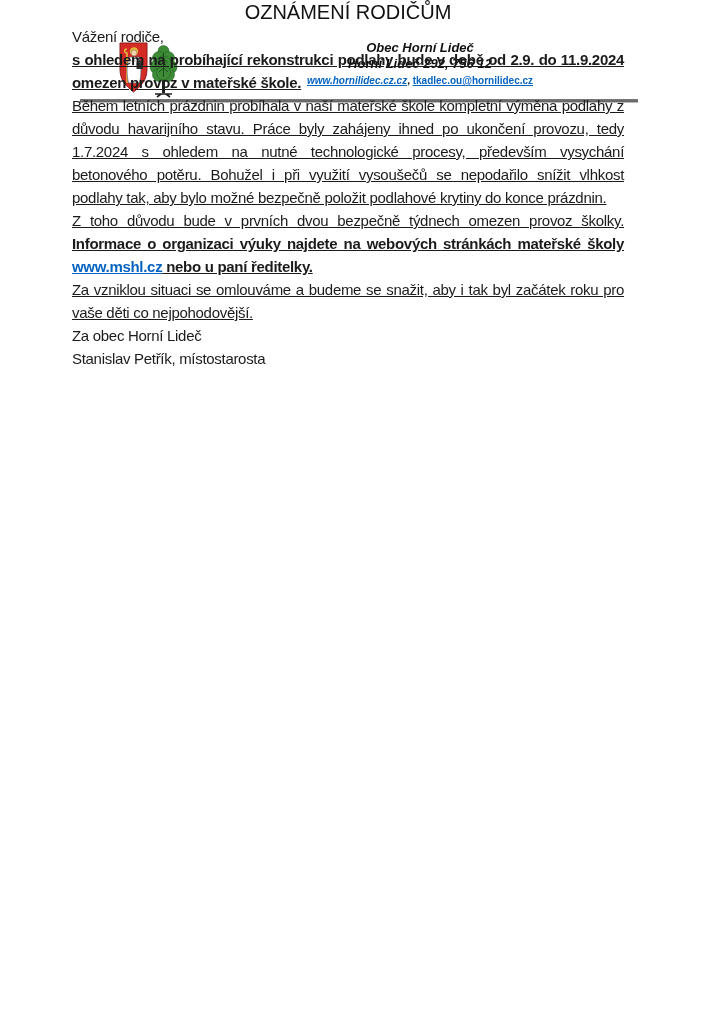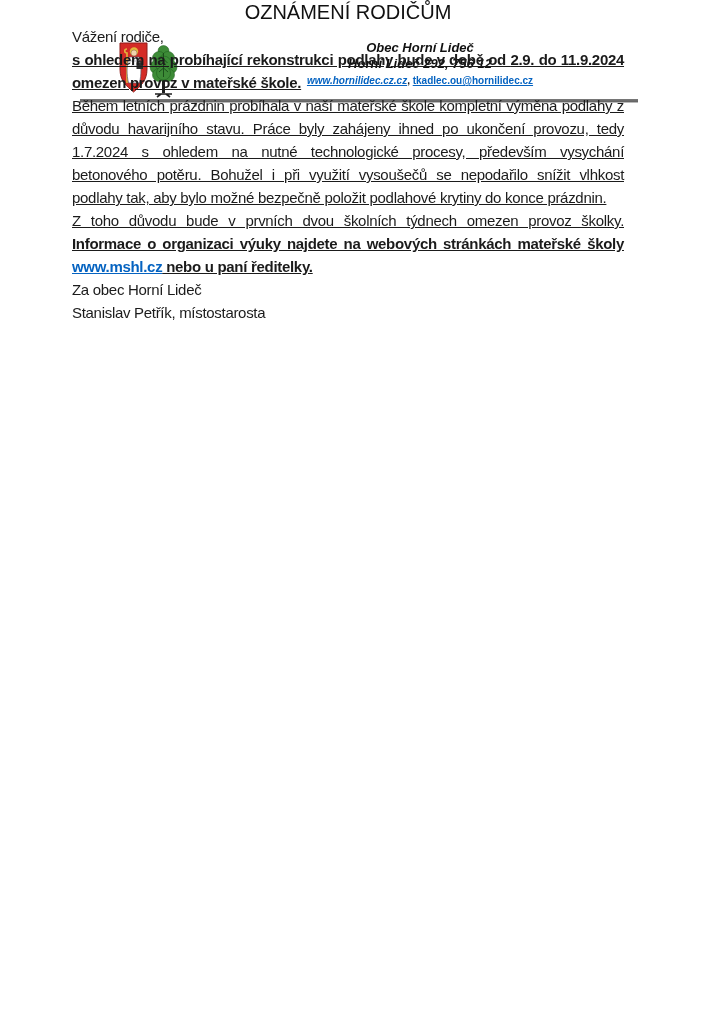--- a/index.html
+++ b/index.html
@@ -109,20 +109,21 @@
 
   <div class="content">
     <h1 class="title">OZNÁMENÍ RODIČŮM</h1>
 
     <p class="salutation">Vážení rodiče,</p>
 
     <p class="para p-notice"><span class="r-bold">s ohledem na probíhající rekonstrukci podlahy bude v době od </span><span class="r-bold-underline">2.9. do 11.9.2024</span><span class="r-bold"> omezen provoz v mateřské škole.</span></p>
 
     <p class="para p-background">Během letních prázdnin probíhala v naší mateřské škole kompletní výměna podlahy z důvodu havarijního stavu. Práce byly zahájeny ihned po ukončení provozu, tedy 1.7.2024 s ohledem na nutné technologické procesy, především vysychání betonového potěru. Bohužel i při využití vysoušečů se nepodařilo snížit vlhkost podlahy tak, aby bylo možné bezpečně položit podlahové krytiny do konce prázdnin.</p>
 
-    <p class="para p-info"><span class="r-regular">Z toho důvodu bude v prvních dvou školních týdnech omezen provoz školky. </span><span class="r-bold">Informace o organizaci výuky najdete na webových stránkách mateřské školy </span><a href="#" class="r-link-bold">www.mshl.cz</a><span class="r-bold"> nebo u paní ředitelky.</span></p>
+    <p class="para p-info"><span class="r-regular">Z toho důvodu bude v prvních dvou bezpečně týdnech omezen provoz školky. </span><span class="r-bold">Informace o organizaci výuky najdete na webových stránkách mateřské školy </span><a href="#" class="r-link-bold">www.mshl.cz</a><span class="r-bold"> nebo u paní ředitelky.</span></p>
 
+    <p class="para p-apology">Za vzniklou situaci se omlouváme a budeme se snažit, aby i tak byl začátek roku pro vaše děti co nejpohodovější.</p>
 
     <p class="sig1">Za obec Horní Lideč</p>
     <p class="sig2">Stanislav Petřík, místostarosta</p>
   </div>
 
 </div>
 
 </body></html>

